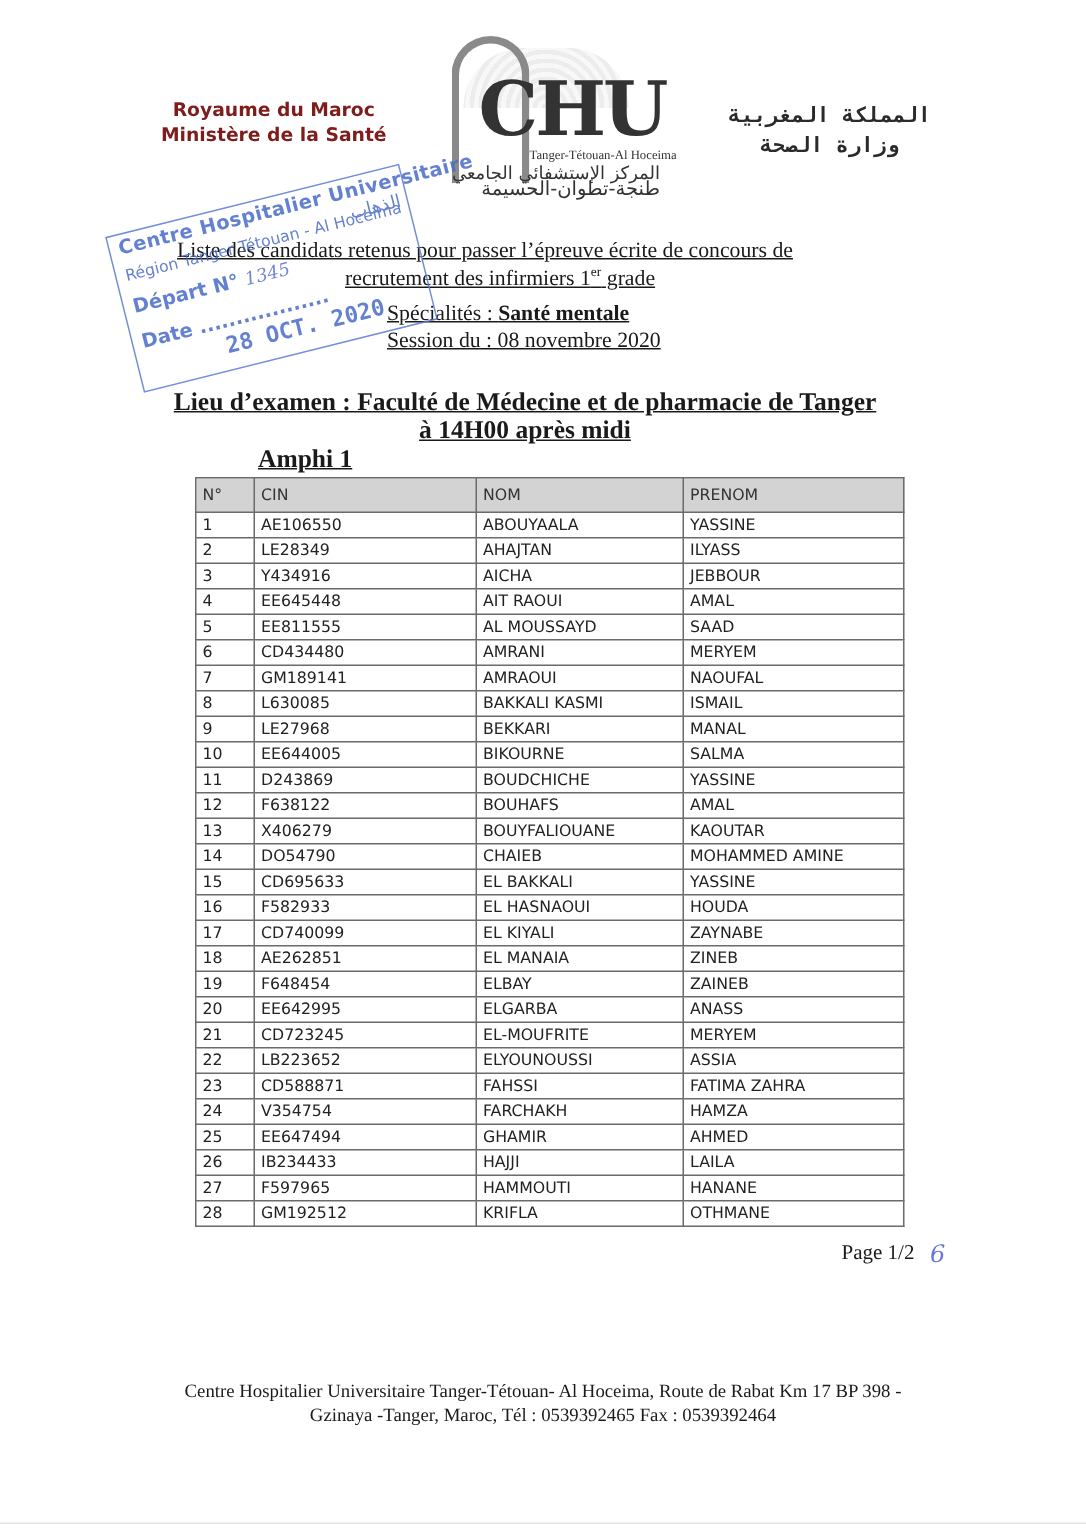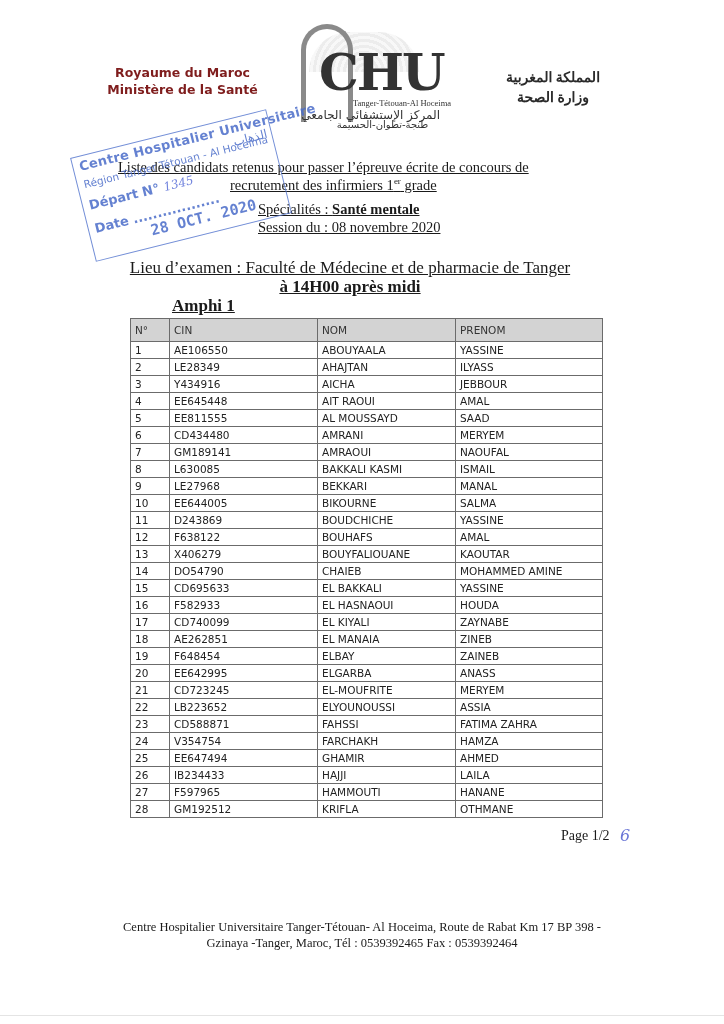--- a/index.html
+++ b/index.html
@@ -2,39 +2,39 @@
 <html><head>
 <meta charset="utf-8">
 <style>
   html, body { margin: 0; padding: 0; background: #ffffff; }
   body { width: 724px; height: 1024px; position: relative; overflow: hidden; font-family: "Liberation Serif", serif; color: #1a1a1a; }
   .abs { position: absolute; }
 
   
   .hdr-left { left: 90px; top: 64px; width: 185px; text-align: center; font-family: "DejaVu Sans", sans-serif; font-weight: bold; font-size: 12.5px; line-height: 17px; color: #7f1d1d; }
   
-  .hdr-right { left: 478px; top: 68px; width: 150px; text-align: center; font-family: Liberation Serif, serif; font-weight: bold; font-size: 14px; line-height: 20px; color: #2a2a2a; direction: rtl; }
+  .hdr-right { left: 478px; top: 68px; width: 150px; text-align: center; font-family: Liberation Mono, monospace; font-weight: bold; font-size: 14px; line-height: 20px; color: #2a2a2a; direction: rtl; }
 
   
   .logo { left: 295px; top: 20px; width: 170px; height: 110px; }
   .logo-arch { position: absolute; left: 6px; top: 4px; width: 52px; height: 98px; border: 5px solid #8a8a8a; border-bottom: none; border-radius: 26px 26px 0 0; box-sizing: border-box; }
   .logo-arch-fill { position: absolute; left: 14px; top: 12px; width: 110px; height: 40px; border-radius: 50px 50px 0 0; background: repeating-radial-gradient(circle at 50% 100%, #e8e8e8 0 3px, #f6f6f6 3px 6px); opacity: .8; }
   .logo-letters { position: absolute; left: 24px; top: 28px; font-family: "DejaVu Serif", serif; font-weight: bold; font-size: 50px; letter-spacing: -2px; color: #333; line-height: 50px; }
   .logo-sub1 { position: absolute; left: 30px; top: 78px; font-family: Liberation Serif, serif; font-size: 8.5px; color: #333; white-space: nowrap; margin-left: 28px; }
   .logo-sub2 { position: absolute; left: 30px; top: 88px; width: 115px; text-align: center; font-family: "DejaVu Sans", sans-serif; font-size: 12px; color: #333; white-space: nowrap; direction: rtl; }
-  .logo-sub3 { position: absolute; left: 30px; top: 99px; width: 115px; text-align: center; font-family: "DejaVu Sans", sans-serif; font-size: 10px; color: #333; white-space: nowrap; direction: rtl; }
+  .logo-sub3 { position: absolute; left: 30px; top: 99px; width: 115px; text-align: center; font-family: "DejaVu Sans", sans-serif; font-size: 13px; color: #333; white-space: nowrap; direction: rtl; }
 
   
   .title1 { left: 118px; top: 159px; width: 440px; font-size: 14.5px; text-decoration: underline; white-space: nowrap; }
   .title2 { left: 230px; top: 176px; width: 300px; font-size: 14.5px; text-decoration: underline; white-space: nowrap; }
   .title2 sup { font-size: 9px; }
   .spec { left: 258px; top: 201px; font-size: 14.5px; text-decoration: underline; white-space: nowrap; }
   .session { left: 258px; top: 219px; font-size: 14.5px; text-decoration: underline; white-space: nowrap; }
 
-  .lieu1 { left: 90px; top: 258px; width: 520px; text-align: center; font-weight: normal; font-size: 17px; text-decoration: underline; white-space: nowrap; }
+  .lieu1 { left: 90px; top: 258px; width: 520px; text-align: center; font-weight: bold; font-size: 17px; text-decoration: underline; white-space: nowrap; }
   .lieu2 { left: 90px; top: 277px; width: 520px; text-align: center; font-weight: bold; font-size: 17px; text-decoration: underline; white-space: nowrap; }
   .amphi { left: 172px; top: 296px; font-weight: bold; font-size: 17px; text-decoration: underline; white-space: nowrap; text-align: center; }
 
   
   .stamp { left: 80px; top: 132px; width: 200px; height: 105px; transform: rotate(-14deg); transform-origin: 50% 50%; border: 1.5px solid #5b7bd0; color: #4a6cc9; font-family: "DejaVu Sans", sans-serif; opacity: .85; }
   .stamp .s1 { position: absolute; left: 6px; top: 2px; font-size: 13px; font-weight: bold; white-space: nowrap; letter-spacing: .3px; }
   .stamp .s2 { position: absolute; left: 6px; top: 22px; font-size: 10.5px; white-space: nowrap; }
   .stamp .s3 { position: absolute; left: 6px; top: 42px; font-size: 13px; font-weight: bold; white-space: nowrap; }
   .stamp .s3 .hand { font-family: "DejaVu Serif", serif; font-style: italic; font-weight: normal; font-size: 12px; color: #5a6fd8; }
   .stamp .s4 { position: absolute; left: 6px; top: 66px; font-size: 13px; font-weight: bold; white-space: nowrap; }

